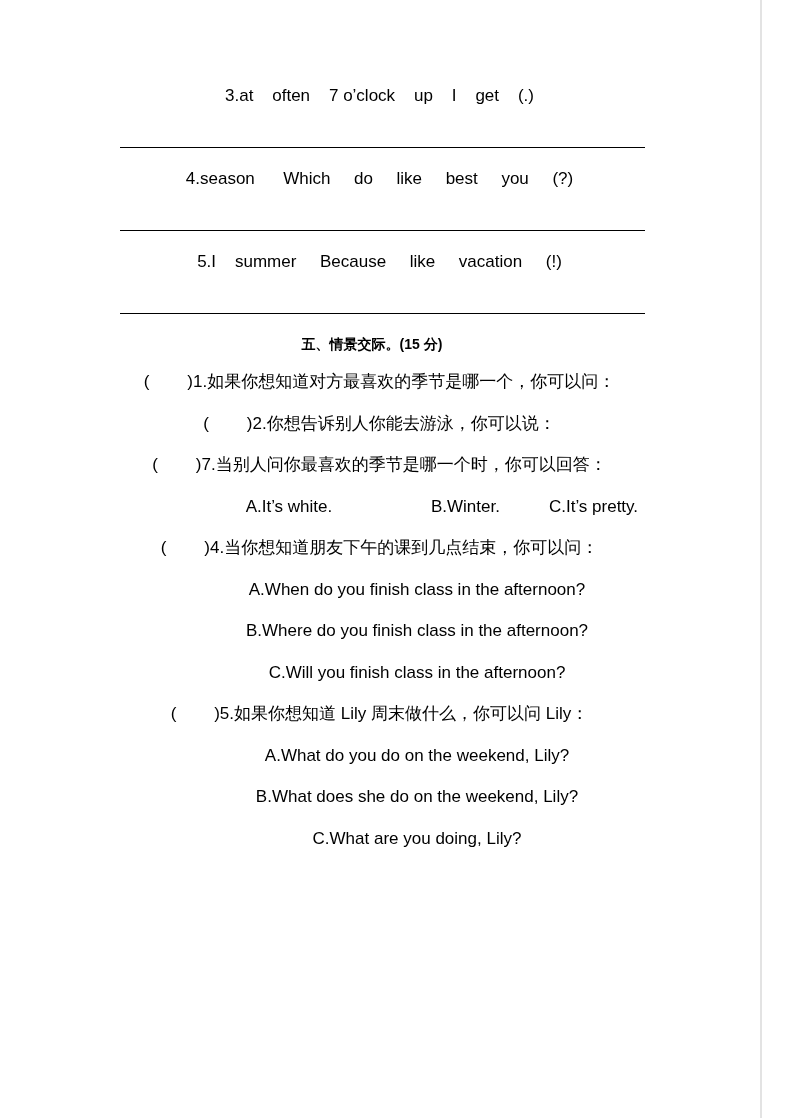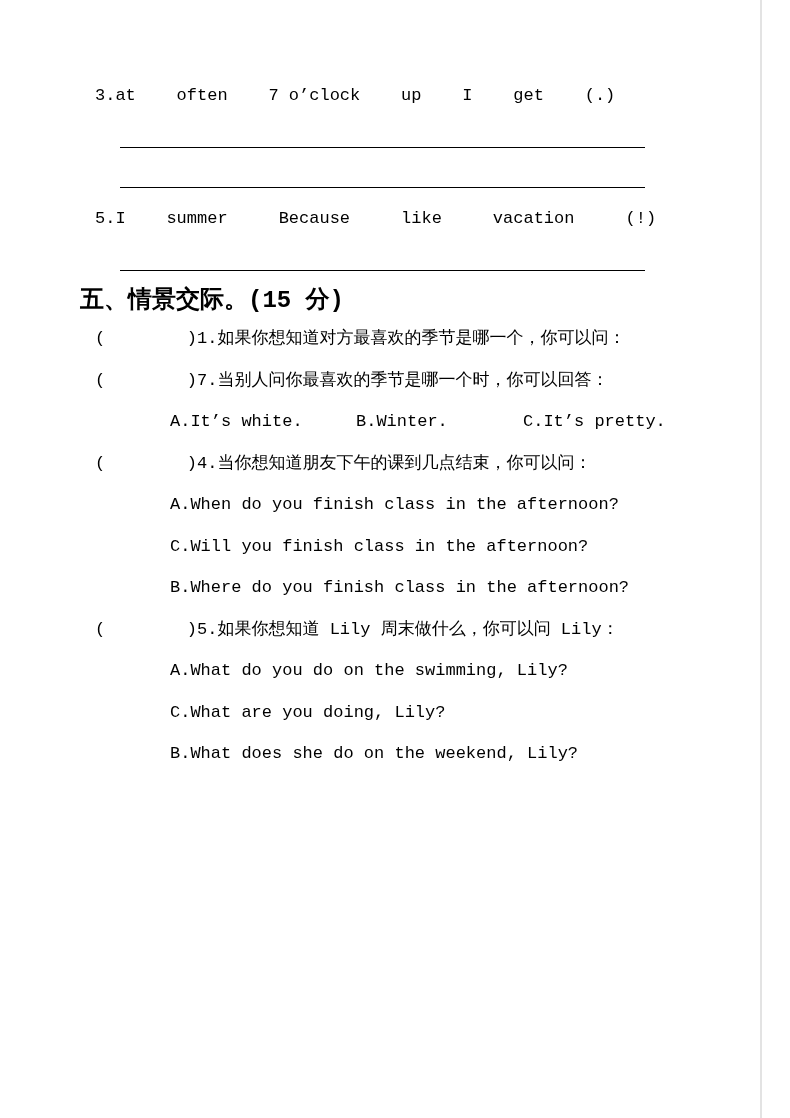--- a/index.html
+++ b/index.html
@@ -6,23 +6,24 @@
     margin: 0;
     padding: 0;
     background: #ffffff;
   }
   .page {
     position: relative;
     width: 764px;
     height: 1118px;
     background: #ffffff;
     color: #000000;
-    font-family: Liberation Mono, monospace;
+    font-family: Liberation Sans, sans-serif;
     font-size: 17px;
     overflow: hidden;
+    text-align: center;
   }
   .page-edge {
     position: absolute;
     top: 0;
     right: 2px;
     width: 2px;
     height: 100%;
     background: #e3e3e3;
   }
   .content {
@@ -41,21 +42,21 @@
     border-bottom: 1.5px solid #000000;
   }
   .r-item + .r-item {
     margin-top: 19px;
   }
 
   
   .section-title {
     margin: 17px 0 0 -15px;
     font-weight: bold;
-    font-size: 24px;
+    font-size: 14px;
     line-height: 26px;
     white-space: pre;
   }
 
   
   .questions {
     margin-top: 4px;
     line-height: 41.5px;
   }
   .q-line {
@@ -88,55 +89,57 @@
 
 <div class="page">
   <div class="content">
 
     <div class="rearrange">
       <div class="r-item">
         <div class="r-text">3.at    often    7 o’clock    up    I    get    (.)</div>
         <div class="r-line"></div>
       </div>
       <div class="r-item">
+        <div class="r-text">4.season      Which     do     like     best     you     (?)</div>
         <div class="r-line"></div>
       </div>
       <div class="r-item">
         <div class="r-text">5.I    summer     Because     like     vacation     (!)</div>
         <div class="r-line"></div>
       </div>
     </div>
 
     <div class="section-title">五、情景交际。(15 分)</div>
 
     <div class="questions">
 
       <div class="question">
         <div class="q-line"><span class="q-paren">(        )</span><span>1.如果你想知道对方最喜欢的季节是哪一个，你可以问：</span></div>
       </div>
 
       <div class="question">
+        <div class="q-line"><span class="q-paren">(        )</span><span>2.你想告诉别人你能去游泳，你可以说：</span></div>
       </div>
 
       <div class="question">
         <div class="q-line"><span class="q-paren">(        )</span><span>7.当别人问你最喜欢的季节是哪一个时，你可以回答：</span></div>
         <div class="opts-inline"><span class="col-a">A.It’s white.</span><span class="col-b">B.Winter.</span><span>C.It’s pretty.</span></div>
       </div>
 
       <div class="question">
         <div class="q-line"><span class="q-paren">(        )</span><span>4.当你想知道朋友下午的课到几点结束，你可以问：</span></div>
         <div class="opt-block">A.When do you finish class in the afternoon?</div>
+        <div class="opt-block">B.Where do you finish class in the afternoon?</div>
         <div class="opt-block">C.Will you finish class in the afternoon?</div>
-        <div class="opt-block">B.Where do you finish class in the afternoon?</div>
       </div>
 
       <div class="question">
         <div class="q-line"><span class="q-paren">(        )</span><span>5.如果你想知道 Lily 周末做什么，你可以问 Lily：</span></div>
-        <div class="opt-block">A.What do you do on the swimming, Lily?</div>
+        <div class="opt-block">A.What do you do on the weekend, Lily?</div>
+        <div class="opt-block">B.What does she do on the weekend, Lily?</div>
         <div class="opt-block">C.What are you doing, Lily?</div>
-        <div class="opt-block">B.What does she do on the weekend, Lily?</div>
       </div>
 
     </div>
   </div>
 
   <div class="page-edge"></div>
 </div>
 
 </body></html>

